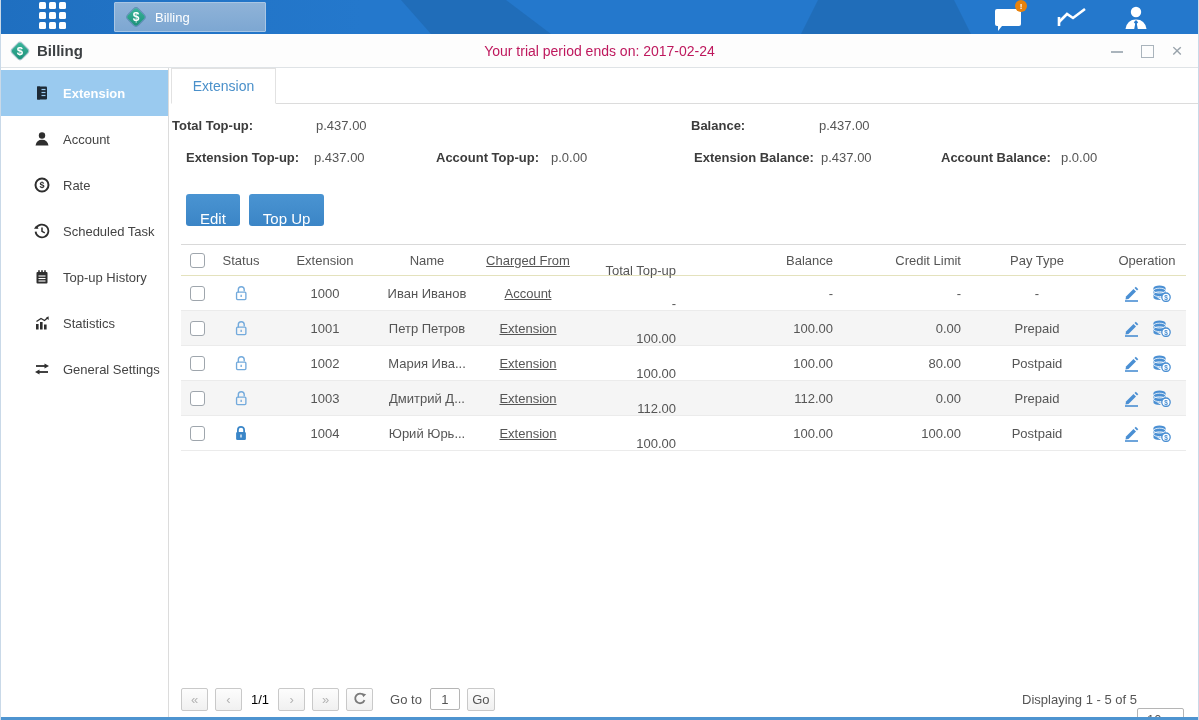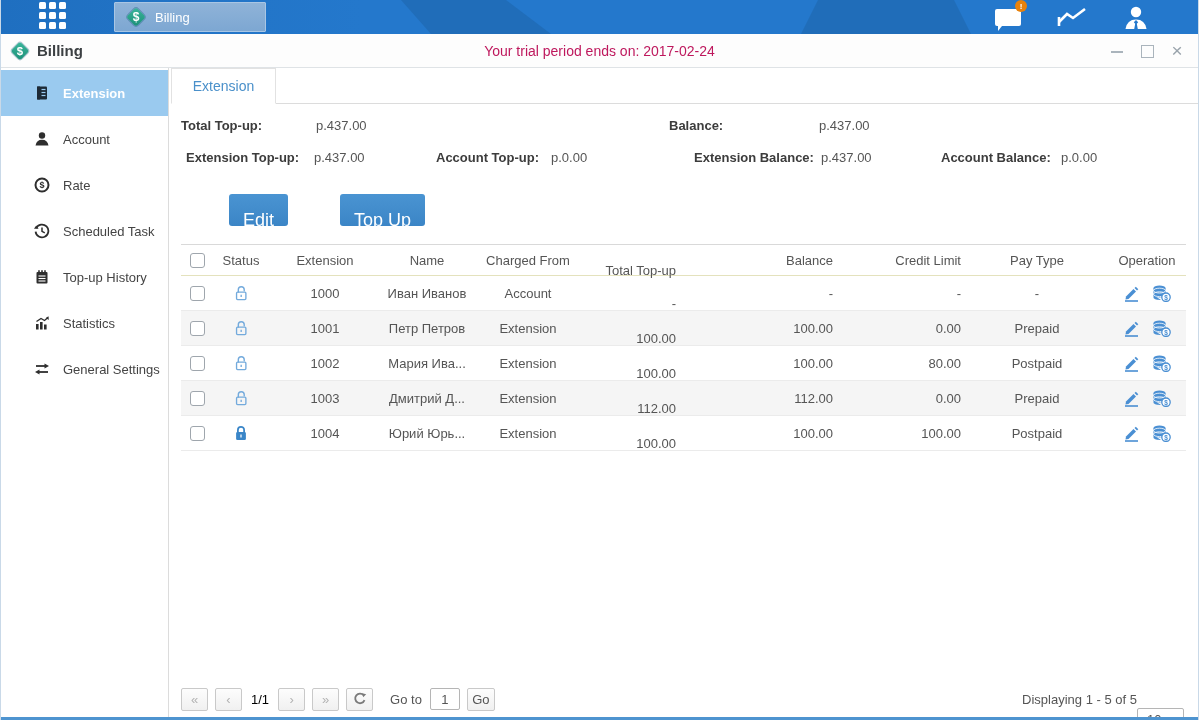--- a/index.html
+++ b/index.html
@@ -51,30 +51,30 @@
   .tab { position:relative; width:105px; height:36px; margin-bottom:-1px; background:#fff; border:1px solid #e2e2e2; border-bottom:1px solid #fff; display:flex; align-items:center; justify-content:center; font-size:14px; color:#4a90ca; cursor:pointer; }
 
   
   .summary-row { position:absolute; left:0; right:0; height:20px; font-size:13px; color:#555; }
   .summary-row .lab { position:absolute; font-weight:bold; color:#3c3c3c; white-space:nowrap; }
   .summary-row .val { position:absolute; white-space:nowrap; }
   .row1 { top:50px; } .row2 { top:82px;text-decoration:underline; }
 
   
   .btn-bar { position:absolute; top:126px; left:17px; display:flex; gap:9px; }
-  .btn { height:28px; padding:16px 14px; background:linear-gradient(180deg,#4a94d2,#3b85c6); color:#fff; font-size:18px; border:none; border-radius:3px; cursor:pointer; font-family:inherit;margin-left:43px; }
+  .btn { height:28px; padding:16px 14px; background:linear-gradient(180deg,#4a94d2,#3b85c6); color:#fff; font-size:15px; border:none; border-radius:3px; cursor:pointer; font-family:inherit; }
 
   
   .grid { position:absolute; top:176px; left:12px; width:1005px; font-size:13px; color:#555; }
   .thead { display:flex; height:32px; align-items:center; border-top:1px solid #d9d9d9; border-bottom:1px solid #e4e2bd; color:#555; }
   .trow { display:flex; height:35px; align-items:center; border-bottom:1px solid #ebebeb; background:#fff; }
   .trow:nth-child(even) { background:#f5f5f5; }
   .c { display:flex; align-items:center; justify-content:center; overflow:hidden; white-space:nowrap; }
   .c-check { width:32px; } .c-status { width:56px; } .c-ext { width:112px; } .c-name { width:92px; }
-  .c-charged { width:110px; }
+  .c-charged { width:110px;text-decoration:underline; }
   .c-total { width:98px; justify-content:flex-end; padding-right:5px;margin-top:20px; }
   .c-balance { width:157px; justify-content:flex-end; padding-right:5px; }
   .c-credit { width:128px; justify-content:flex-end; padding-right:5px; }
   .c-pay { width:142px; } .c-op { width:78px; gap:12px; }
   .thead .c { cursor:pointer; }
   .checkbox { width:15px; height:15px; background:#fff; border:1px solid #9fa6ad; border-radius:3px; cursor:pointer; }
   .lock { display:inline-flex; }
   .trow .lock-locked { display:none; }
   .trow.locked .lock-locked { display:inline-flex; }
   .op-icon { display:inline-flex; cursor:pointer; color:#4a8fd3; }
@@ -240,23 +240,23 @@
       </div>
     </div>
 
     <div class="content">
 
       <div class="tabstrip">
         <div class="tab">Extension</div>
       </div>
 
       <div class="summary-row row1">
-        <span class="lab" style="left:12px">Total Top-up:</span>
+        <span class="lab" style="left:3px">Total Top-up:</span>
         <span class="val" style="left:147px">p.437.00</span>
-        <span class="lab" style="left:500px">Balance:</span>
+        <span class="lab" style="left:522px">Balance:</span>
         <span class="val" style="left:650px">p.437.00</span>
       </div>
       <div class="summary-row row2">
         <span class="lab" style="left:17px">Extension Top-up:</span>
         <span class="val" style="left:145px">p.437.00</span>
         <span class="lab" style="left:267px">Account Top-up:</span>
         <span class="val" style="left:382px">p.0.00</span>
         <span class="lab" style="left:525px">Extension Balance:</span>
         <span class="val" style="left:652px">p.437.00</span>
         <span class="lab" style="left:772px">Account Balance:</span>

